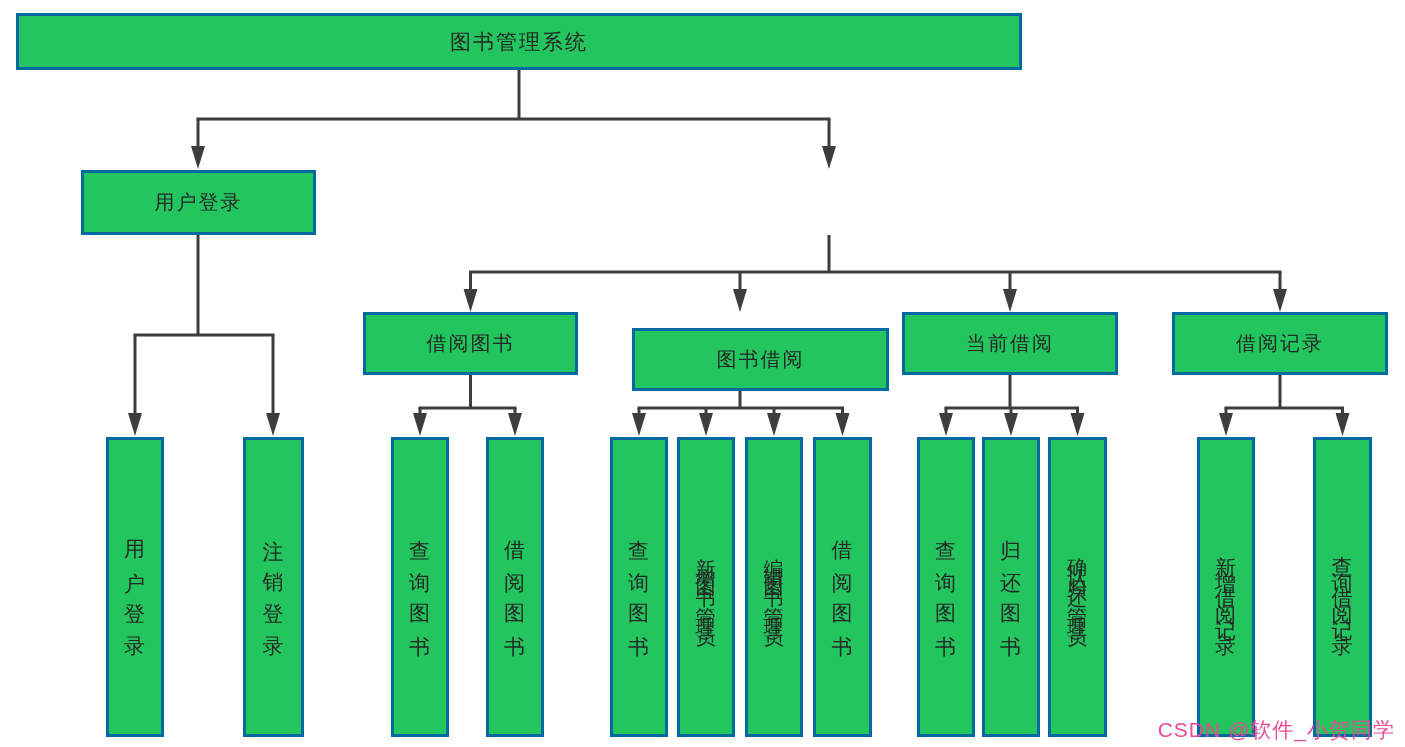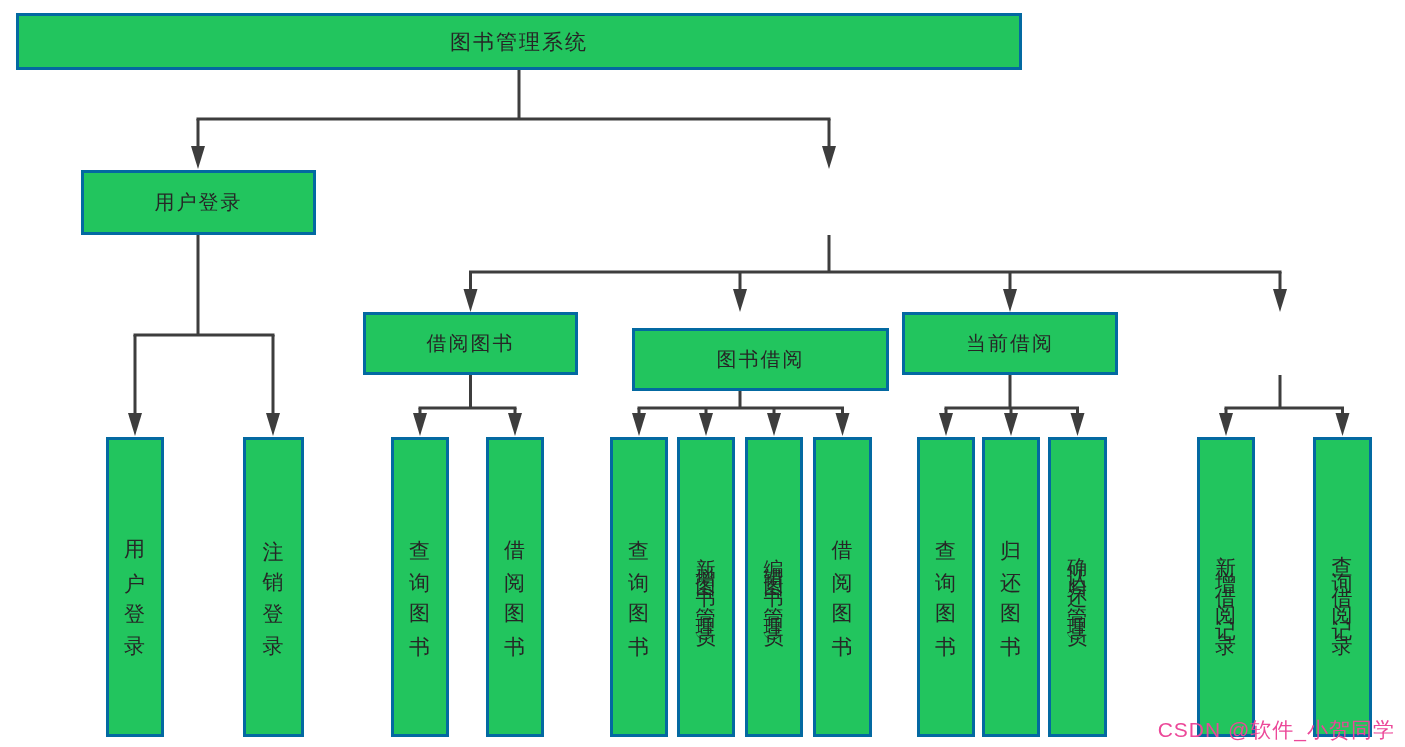--- a/index.html
+++ b/index.html
@@ -142,20 +142,23 @@
 
   <div class="box hbox" style="left:363px;top:312px;width:215px;height:63px">
     <span>借阅图书</span>
   </div>
   <div class="box hbox" style="left:632px;top:328px;width:257px;height:63px">
     <span>图书借阅</span>
   </div>
   <div class="box hbox" style="left:902px;top:312px;width:216px;height:63px">
     <span>当前借阅</span>
   </div>
+  <div class="box hbox" style="left:1172px;top:312px;width:216px;height:63px">
+    <span>借阅记录</span>
+  </div>
 
   <div class="box vbox len4" style="left:106px;top:437px;width:58px;height:300px">
     <span>用户登录</span>
   </div>
   <div class="box vbox len4" style="left:243px;top:437px;width:61px;height:300px">
     <span>注销登录</span>
   </div>
 
   <div class="box vbox len4" style="left:391px;top:437px;width:58px;height:300px">
     <span>查询图书</span>

